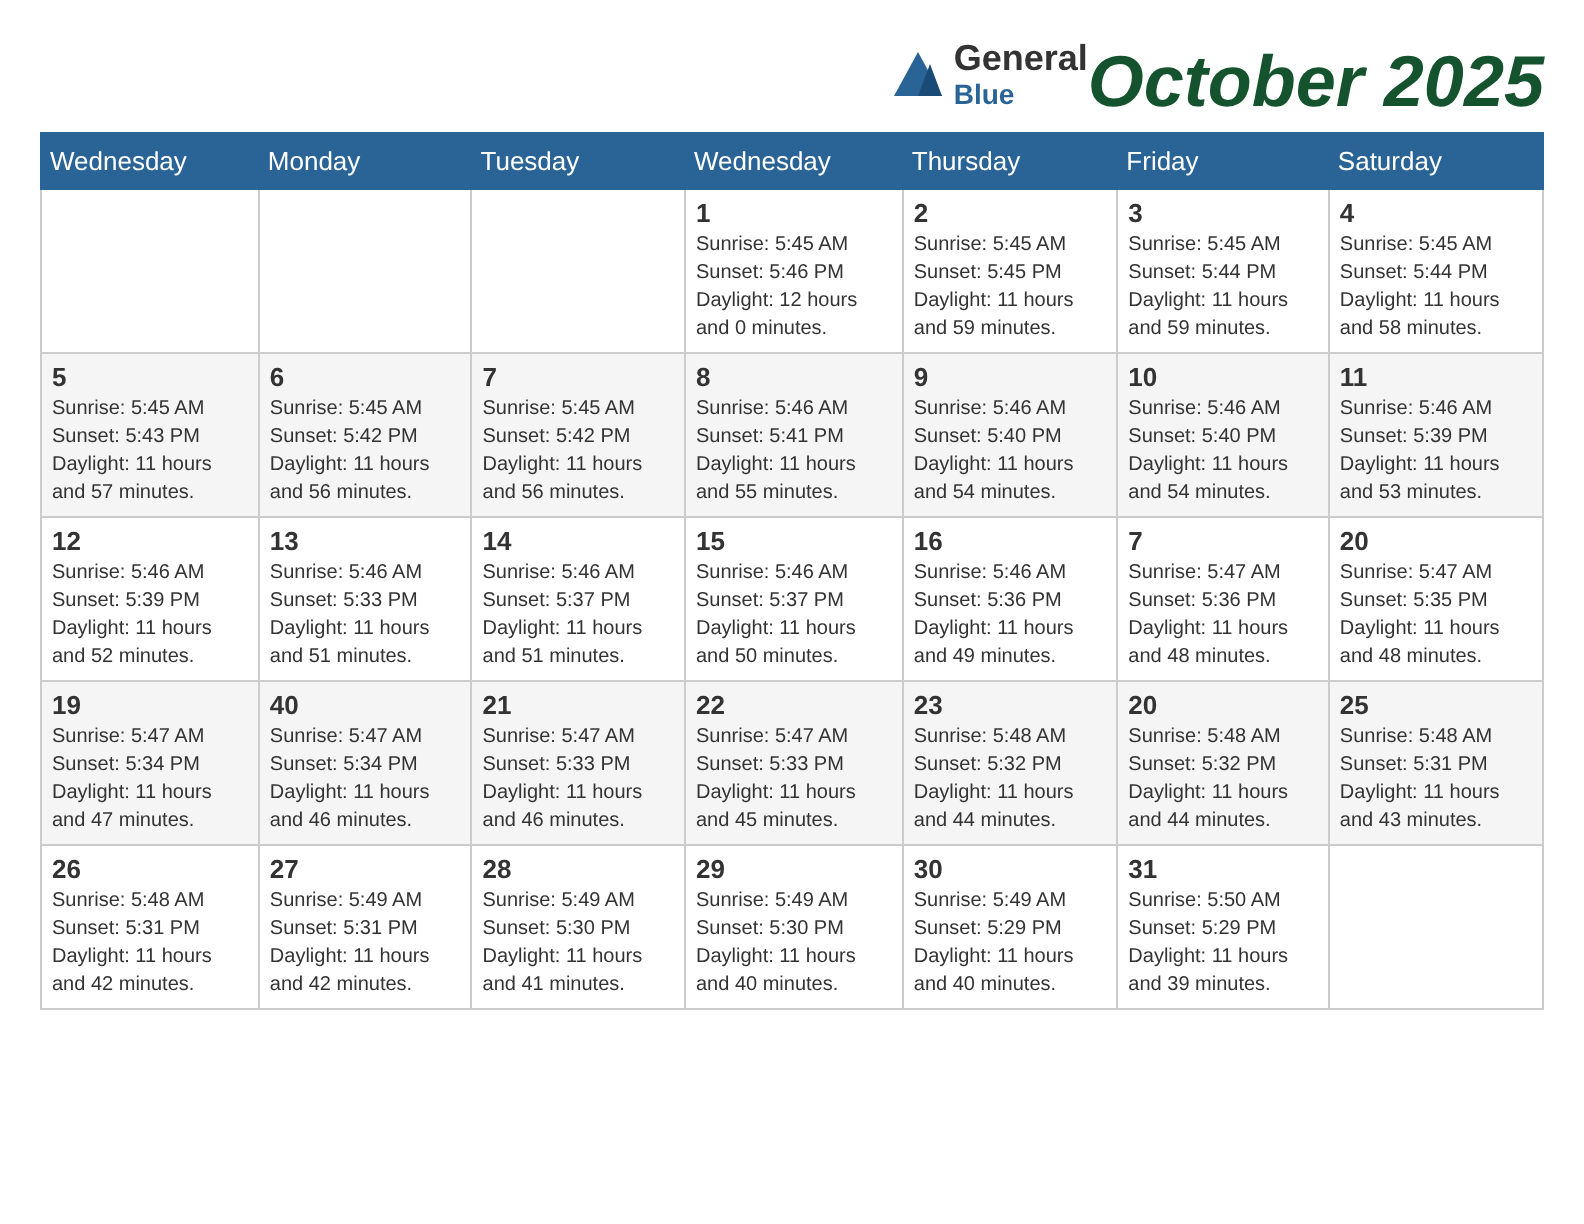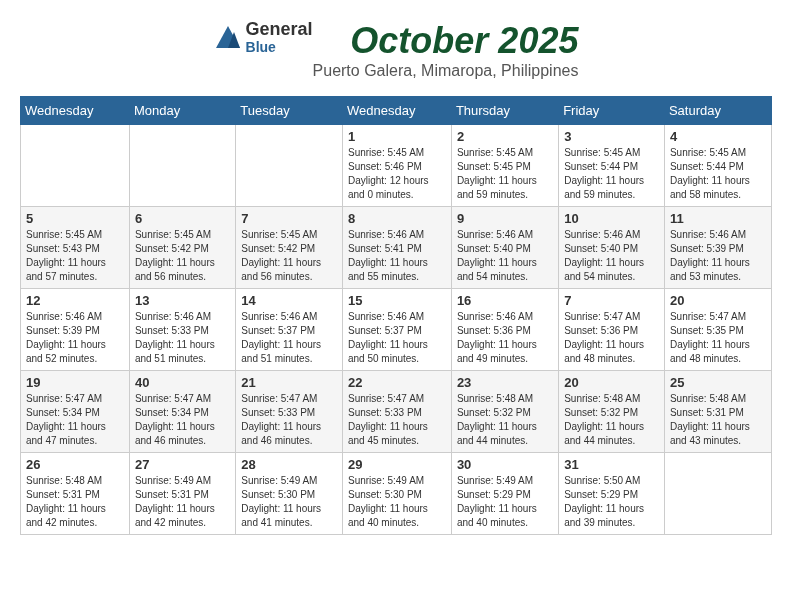--- a/index.html
+++ b/index.html
@@ -5,23 +5,23 @@
     * { box-sizing: border-box; margin: 0; padding: 0; }
     body {
       font-family: Arial, sans-serif;
       background: #fff;
       width: 792px;
       min-height: 612px;
       padding: 20px;
     }
     .header {
       display: flex;
-      justify-content: center;
+      justify-content: flex-end;
       align-items: flex-start;
-      margin-bottom: 16px;
+      margin-bottom: 4px;
     }
     .logo {
       display: flex;
       align-items: center;
     }
     .logo-text {
       display: flex;
       flex-direction: column;
       line-height: 1.1;
     }
@@ -105,21 +105,20 @@
       <polygon points="14,2 26,24 2,24" fill="#2a6496"></polygon>
       <polygon points="20,8 26,24 14,24" fill="#1a4a76"></polygon>
     </svg>
     <div class="logo-text">
       <span class="logo-general">General</span>
       <span class="logo-blue">Blue</span>
     </div>
   </div>
   <div class="title-block">
     <div class="month-title">October 2025</div>
-    <div class="location-title">Puerto Galera, Mimaropa, Philippines</div>
   </div>
 </div>
 
 <table>
   <thead>
     <tr>
     <th>Wednesday</th>
         <th>Monday</th>
         <th>Tuesday</th>
         <th>Wednesday</th>

